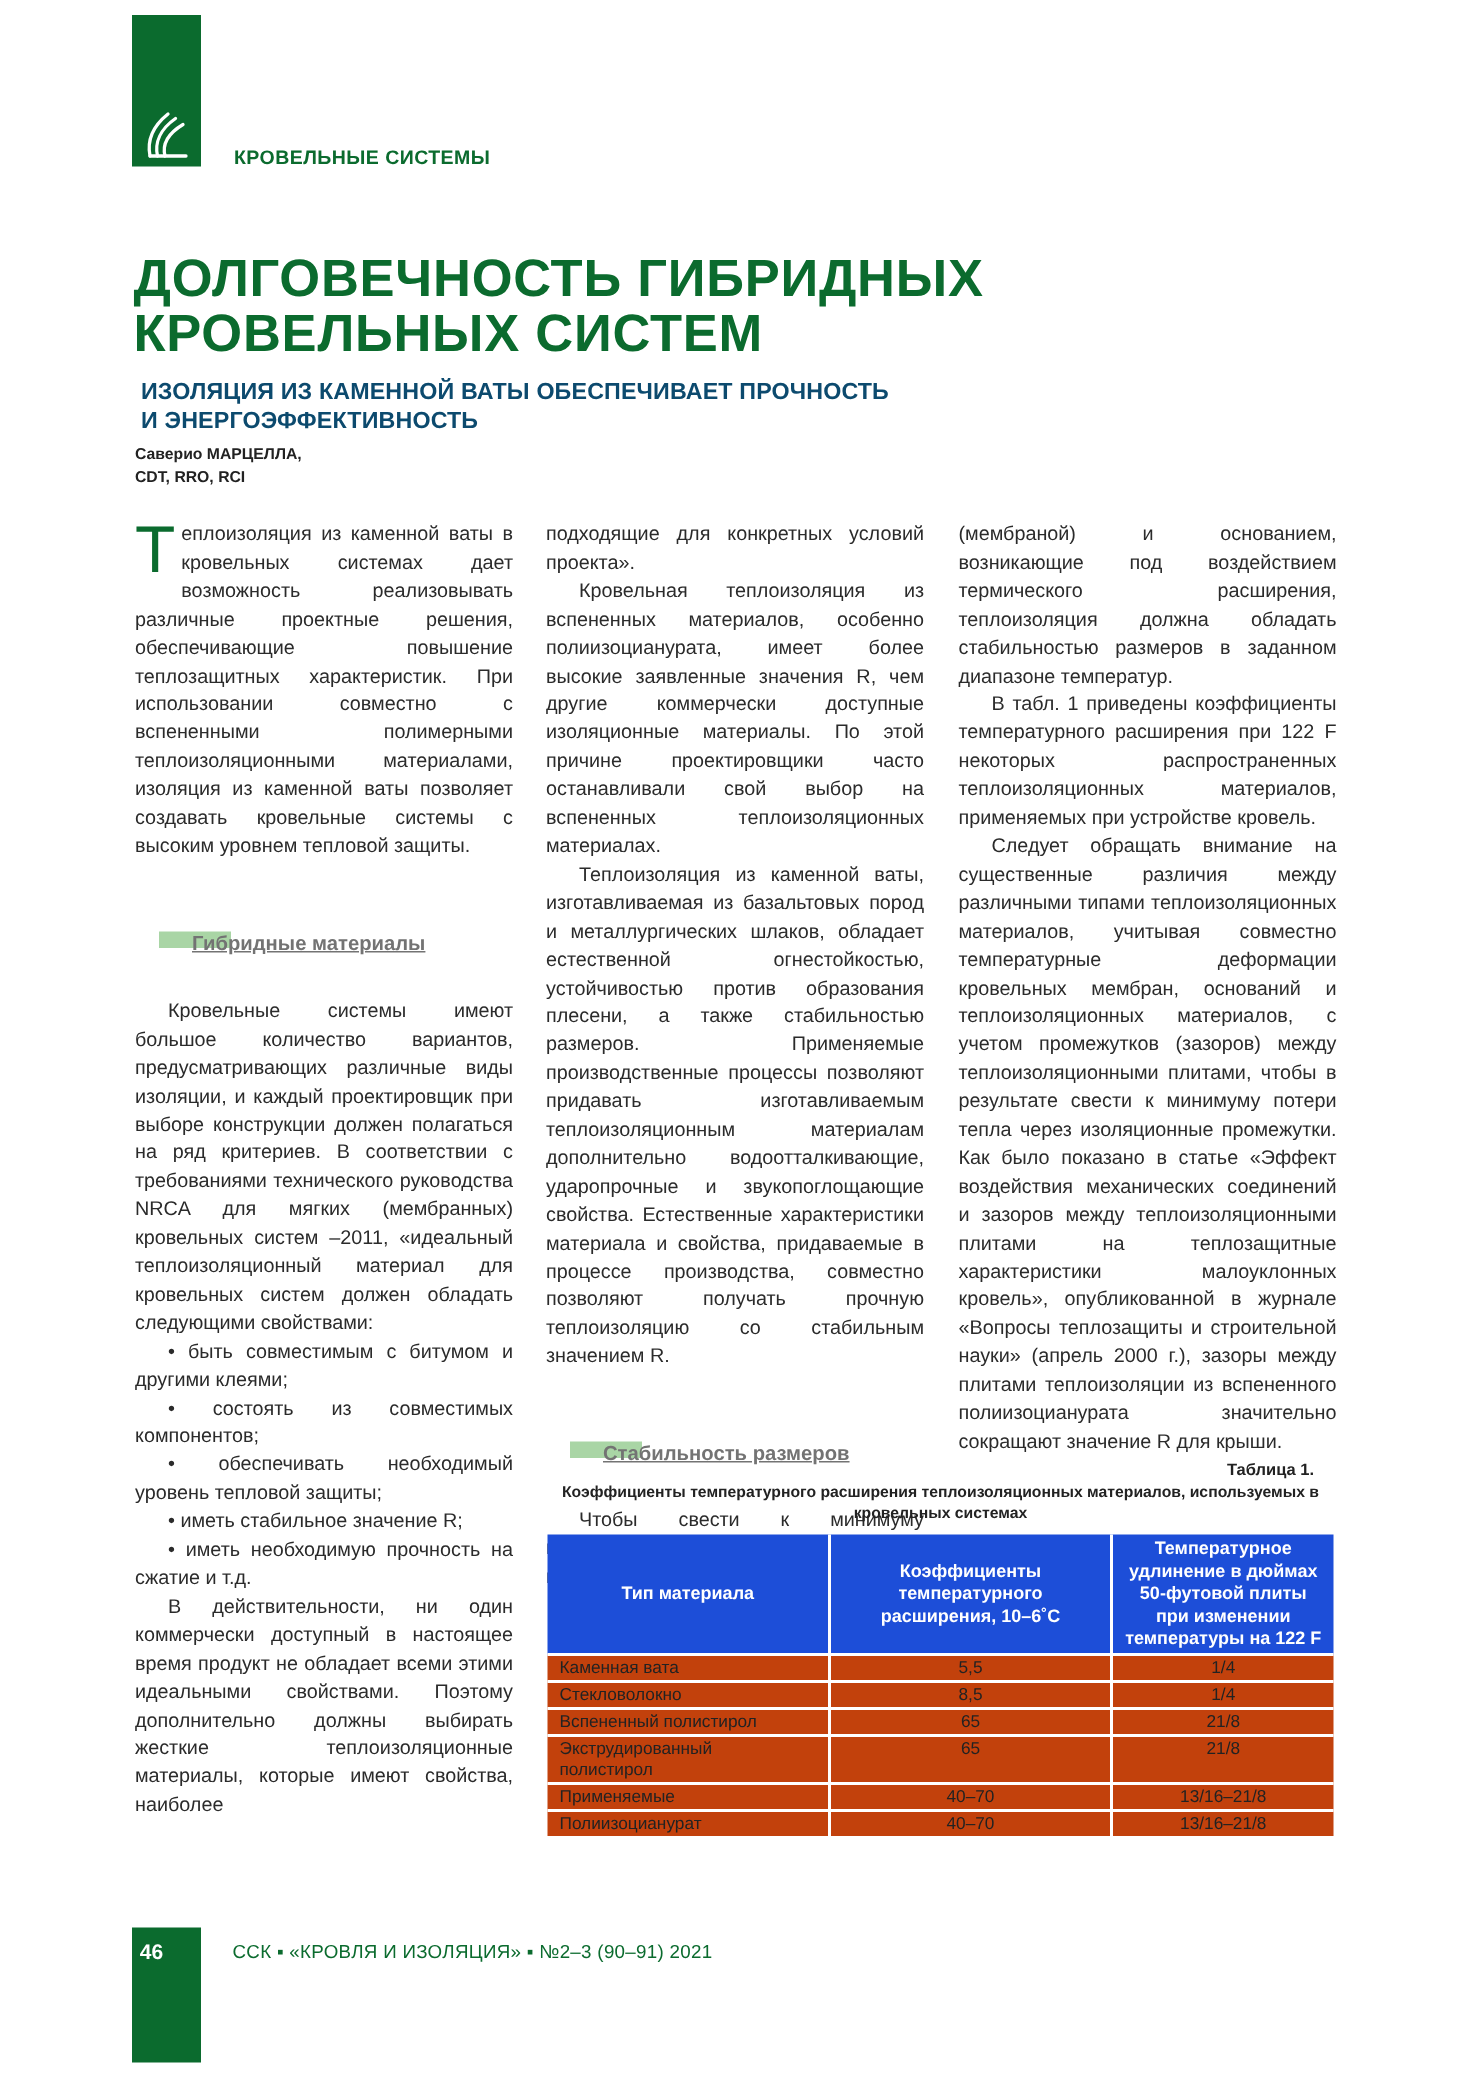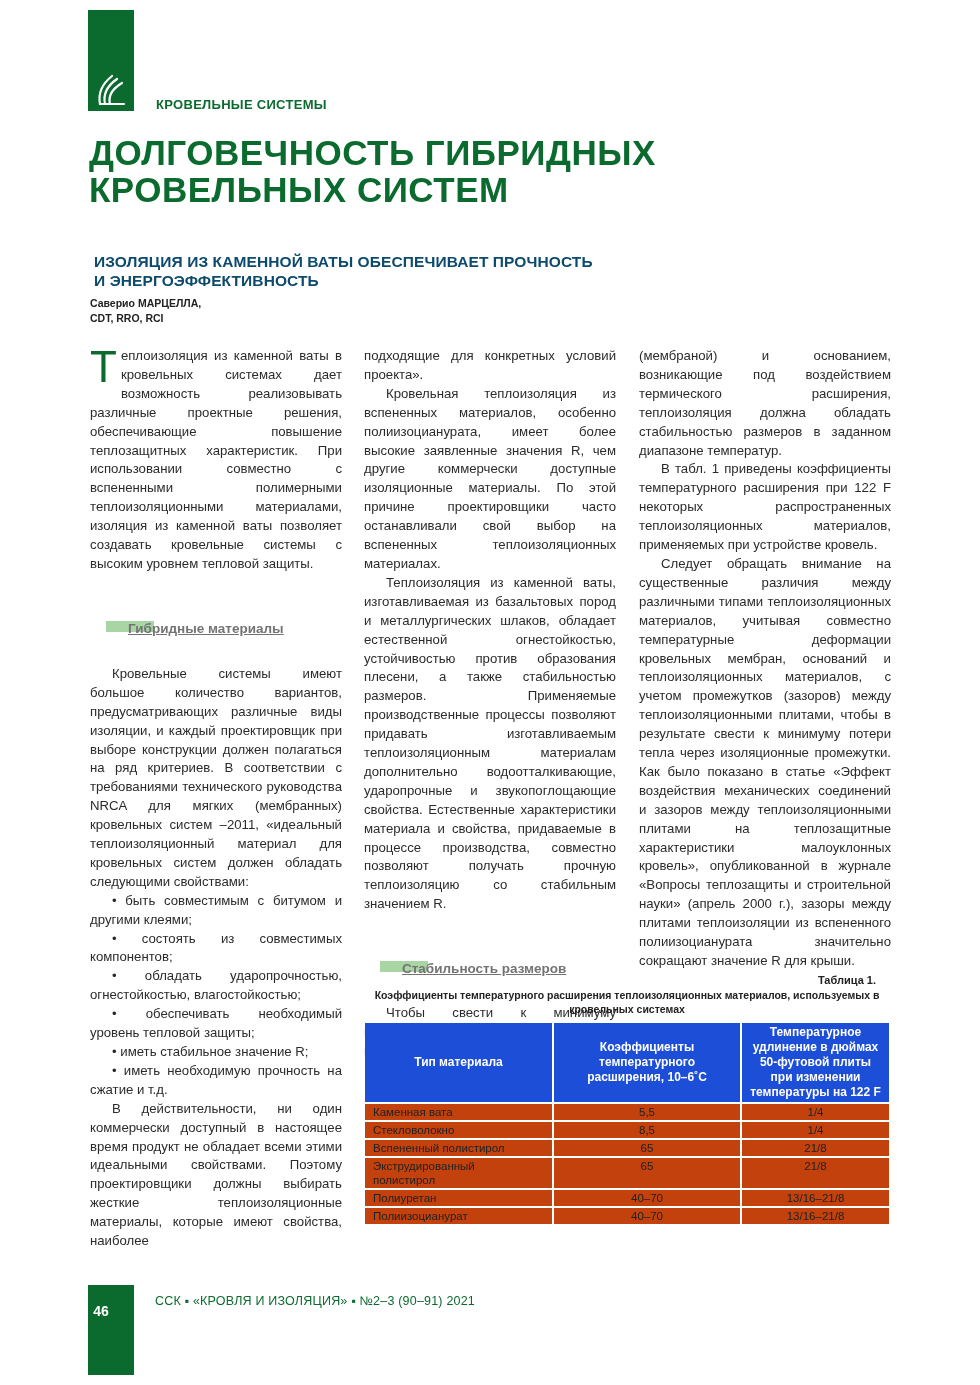--- a/index.html
+++ b/index.html
@@ -9,21 +9,21 @@
     }
     .green-block-top {
       position: absolute; left: 88px; top: 10px; width: 46px; height: 101px; background: #0b6b2e;
     }
     .logo { position: absolute; left: 6px; top: 58px; width: 34px; height: 38px; }
     .section-label {
       position: absolute; left: 156px; top: 97px; font-size: 13px; font-weight: bold;
       color: #0b6b2e; letter-spacing: 0.3px;
     }
     .title {
-      position: absolute; left: 89px; top: 134px; width: 620px; font-size: 35px; line-height: 37px;
+      position: absolute; left: 89px; top: 167px; width: 620px; font-size: 35px; line-height: 37px;
       font-weight: bold; color: #0b6b2e; letter-spacing: 0.5px; margin: 0;
     }
     .subtitle {
       position: absolute; left: 90px; top: 248px; width: 600px; font-size: 15.5px; line-height: 19px;
       color: #0c4a6e; margin: 4px; letter-spacing: 0.1px;
     }
     .author {
       position: absolute; left: 90px; top: 296px; font-size: 10.5px; line-height: 15px;
       font-weight: bold; color: #222; font-family: "Liberation Sans", sans-serif;
     }
@@ -71,21 +71,21 @@
     }
     table.data td:last-child { border-right: none; }
     table.data td.c { text-align: center; }
     .col-w1 { width: 175px; }
     .col-w2 { width: 174px; }
     .green-block-bottom {
       position: absolute; left: 88px; top: 1285px; width: 46px; height: 90px; background: #0b6b2e;
     }
     .page-num {
       position: absolute; left: 0; top: 8px; width: 26px; text-align: center; color: #fff;
-      font-weight: bold; font-size: 14px; margin-top: 10px;
+      font-weight: bold; font-size: 14px;
     }
     .footer-text {
       position: absolute; left: 155px; top: 1294px; font-size: 12.5px; color: #0b6b2e; letter-spacing: 0.2px;
     }
   </style>
 </head>
 <body>
 
 <div class="green-block-top">
   <svg class="logo" viewBox="0 0 34 38">
@@ -116,25 +116,24 @@
   <p class="noindent"><span class="dropcap">Т</span><span>еплоизоляция из каменной ваты в кровельных системах дает возможность реализовывать различные проектные решения, обеспечивающие повышение теплозащитных характеристик. При использовании совместно с вспененными полимерными теплоизоляционными материалами, изоляция из каменной ваты позволяет создавать кровельные системы с высоким уровнем тепловой защиты.</span></p>
   <div style="height:28px"></div>
   <div class="subhead">
     <span class="bar"></span>
     <span class="txt">Гибридные материалы</span>
   </div>
   <div style="height:9px"></div>
   <p>Кровельные системы имеют большое количество вариантов, предусматривающих различные виды изоляции, и каждый проектировщик при выборе конструкции должен полагаться на ряд критериев. В соответствии с требованиями технического руководства NRCA для мягких (мембранных) кровельных систем –2011, «идеальный теплоизоляционный материал для кровельных систем должен обладать следующими свойствами:</p>
   <p>• быть совместимым с битумом и другими клеями;</p>
   <p>• состоять из совместимых компонентов;</p>
-  <p>• обладать ударопрочностью, огнестойкостью, влагостойкостью;</p>
   <p>• обеспечивать необходимый уровень тепловой защиты;</p>
   <p>• иметь стабильное значение R;</p>
   <p>• иметь необходимую прочность на сжатие и т.д.</p>
-  <p>В действительности, ни один коммерчески доступный в настоящее время продукт не обладает всеми этими идеальными свойствами. Поэтому проектировщики должны выбирать жесткие теплоизоляционные материалы, которые имеют свойства, наиболее</p>
+  <p>В действительности, ни один коммерчески доступный в настоящее время продукт не обладает всеми этими идеальными свойствами. Поэтому дополнительно должны выбирать жесткие теплоизоляционные материалы, которые имеют свойства, наиболее</p>
 </div>
 
 <div class="col col2">
   <p class="noindent">подходящие для конкретных условий проекта».</p>
   <p>Кровельная теплоизоляция из вспененных материалов, особенно полиизоцианурата, имеет более высокие заявленные значения R, чем другие коммерчески доступные изоляционные материалы. По этой причине проектировщики часто останавливали свой выбор на вспененных теплоизоляционных материалах.</p>
   <p>Теплоизоляция из каменной ваты, изготавливаемая из базальтовых пород и металлургических шлаков, обладает естественной огнестойкостью, устойчивостью против образования плесени, а также стабильностью размеров. Применяемые производственные процессы позволяют придавать изготавливаемым теплоизоляционным материалам дополнительно водоотталкивающие, ударопрочные и звукопоглощающие свойства. Естественные характеристики материала и свойства, придаваемые в процессе производства, совместно позволяют получать прочную теплоизоляцию со стабильным значением R.</p>
   <div style="height:28px"></div>
   <div class="subhead">
     <span class="bar"></span>
     <span class="txt">Стабильность размеров</span>
@@ -175,21 +174,21 @@
       <td>Вспененный полистирол</td>
       <td class="c">65</td>
       <td class="c">21/8</td>
     </tr>
     <tr>
       <td style="padding-right:40px">Экструдированный полистирол</td>
       <td class="c">65</td>
       <td class="c">21/8</td>
     </tr>
     <tr>
-      <td>Полиуретан</td>
+      <td>Применяемые</td>
       <td class="c">40–70</td>
       <td class="c">13/16–21/8</td>
     </tr>
     <tr>
       <td>Полиизоцианурат</td>
       <td class="c">40–70</td>
       <td class="c">13/16–21/8</td>
     </tr>
   </tbody>
 </table>

